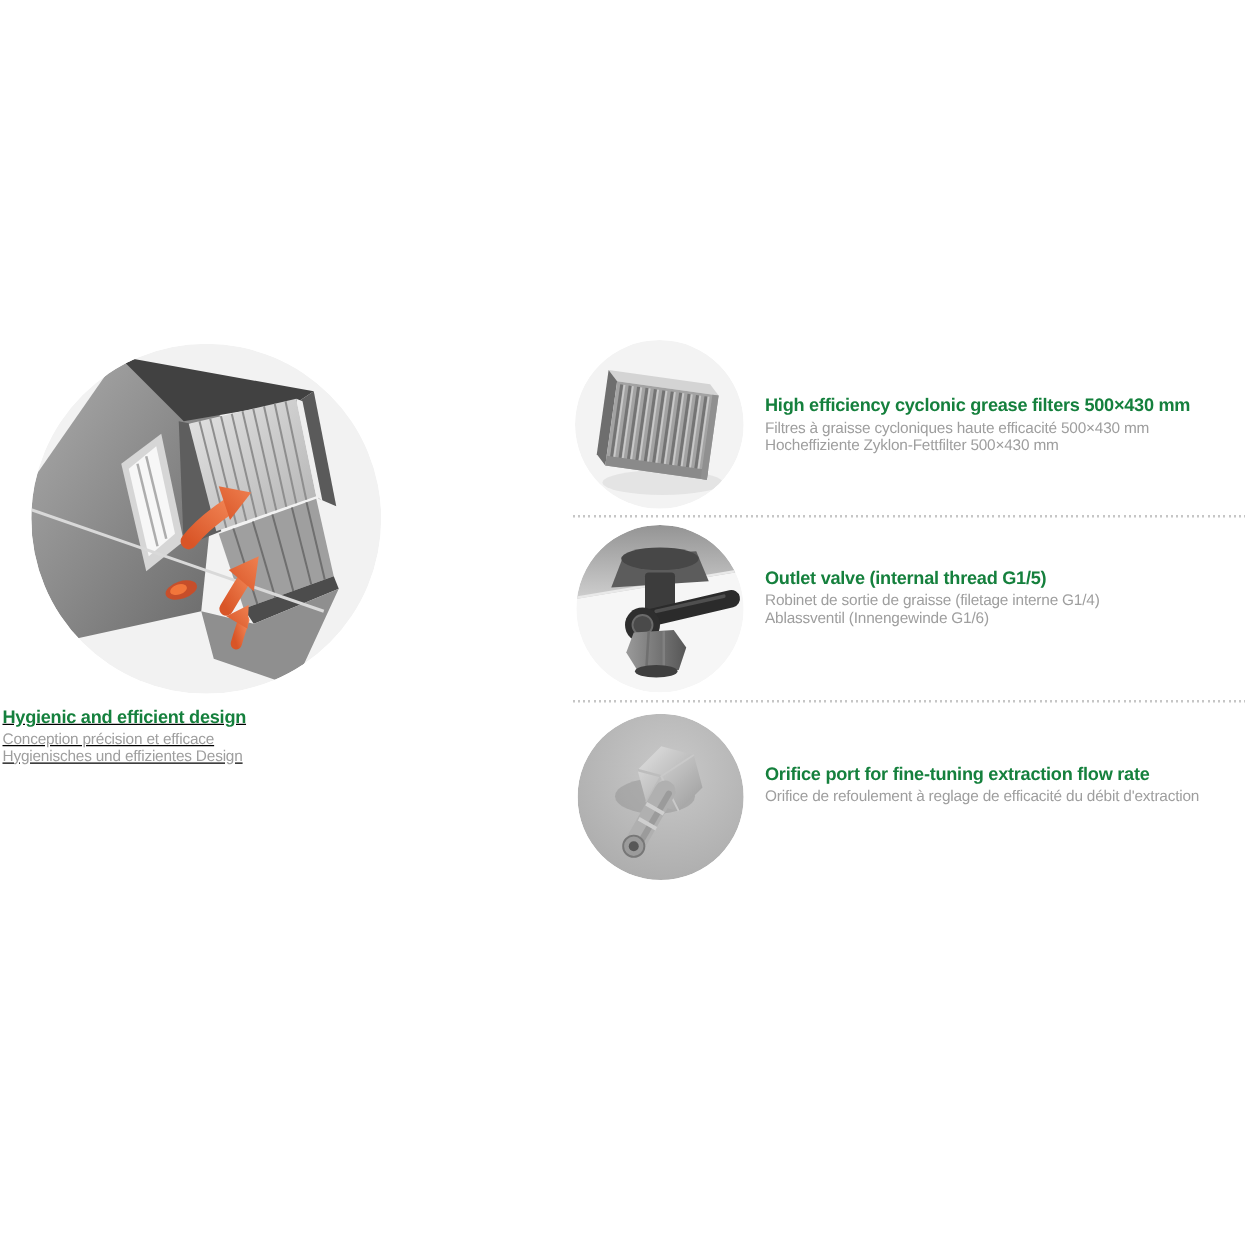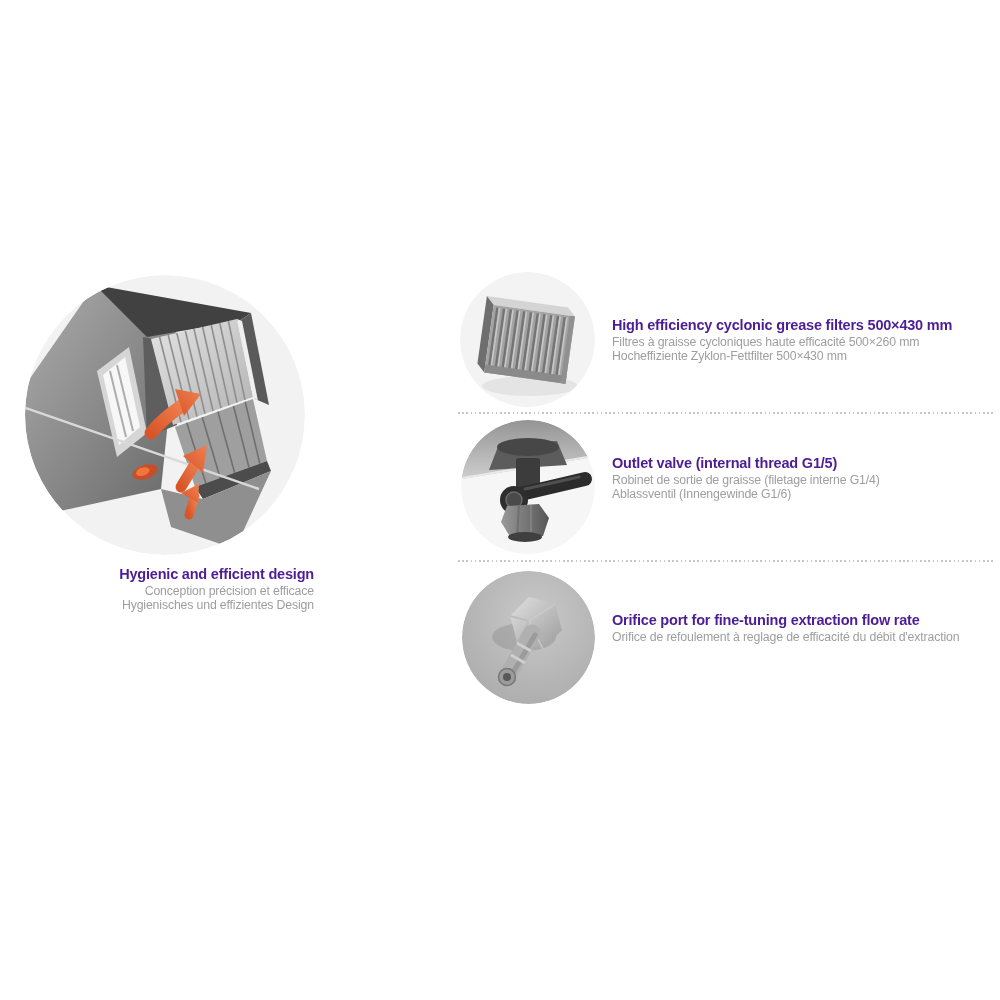--- a/index.html
+++ b/index.html
@@ -7,24 +7,24 @@
     width:1000px;height:1000px;background:#ffffff;
     font-family:"Liberation Sans",sans-serif;
     -webkit-font-smoothing:antialiased;
   }
   .page{position:relative;width:1000px;height:1000px;overflow:hidden;background:#ffffff;}
 
   .circle{position:absolute;border-radius:50%;overflow:hidden;}
   .circle svg{display:block;width:100%;height:100%;}
 
   .hero-circle{left:25px;top:275px;width:280px;height:280px;}
-  .hero-caption{position:absolute;left:18px;top:566px;width:296px;text-align:right;}
+  .hero-caption{position:absolute;left:2px;top:566px;width:296px;text-align:left;text-decoration:underline;}
 
   .f-title{
-    font-size:14.5px;font-weight:700;color:#4c1d95;
+    font-size:14.5px;font-weight:700;color:#15803d;
     margin:0 0 3px 0;letter-spacing:-0.2px;line-height:16px;
   }
   .f-sub{
     font-size:12.3px;color:#9e9e9e;margin:0;
     line-height:13.5px;letter-spacing:-0.15px;
   }
 
   .feat-circle-1{left:460px;top:272px;width:135px;height:135px;}
   .feat-circle-2{left:461px;top:420px;width:134px;height:134px;}
   .feat-circle-3{left:462px;top:571px;width:133px;height:133px;}
@@ -174,21 +174,21 @@
             <line x1="104.2" y1="40" x2="104.2" y2="104"></line>
           </g>
           <rect x="30" y="98" width="82" height="8" fill="#8a8a8a"></rect>
           <rect x="107" y="38" width="5" height="68" fill="#909090"></rect>
         </g>
       </g>
     </svg>
   </div>
   <div class="feat-text feat-text-1">
     <h3 class="f-title">High efficiency cyclonic grease filters 500×430 mm</h3>
-    <p class="f-sub">Filtres à graisse cycloniques haute efficacité 500×260 mm</p>
+    <p class="f-sub">Filtres à graisse cycloniques haute efficacité 500×430 mm</p>
     <p class="f-sub">Hocheffiziente Zyklon-Fettfilter 500×430 mm</p>
   </div>
 
   <div class="divider divider-1"></div>
 
   <div class="circle feat-circle-2">
     <svg viewBox="0 0 134 134" xmlns="http://www.w3.org/2000/svg">
       <defs>
         <clipPath id="vClip">
             <circle cx="67" cy="67" r="67"></circle>

